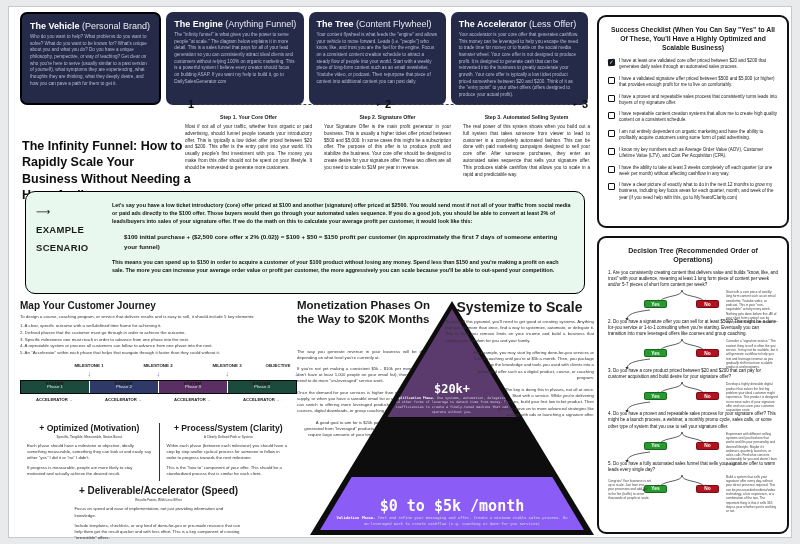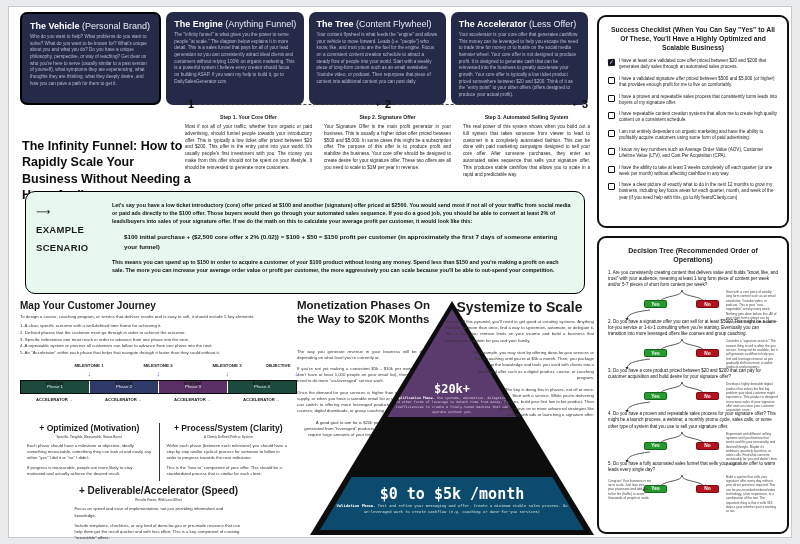--- a/index.html
+++ b/index.html
@@ -98,21 +98,21 @@
   .pyr { position:absolute; left:310px; top:301px; width:284px; height:234px; clip-path:polygon(50% 0,100% 100%,0 100%); background:#0d0d0d; }
   .pyr-in { position:absolute; left:10px; right:10px; top:8px; bottom:5px; clip-path:polygon(50% 0,100% 100%,0 100%); background:#0d0d0d; }
   .band { position:absolute; left:0; right:0; display:flex; flex-direction:column; align-items:center; justify-content:flex-end; font-family:"DejaVu Sans Mono",monospace; text-align:center; }
   .band .amt { color:#fff; font-weight:bold; }
   .b1 { top:0; height:49%; background:#5b3a6d; padding-bottom:3px; }
   .b1 .amt { font-size:12px; }
   .b1 .desc { font-size:3.35px; width:120px; color:#d9cde4; line-height:1.4; }
   .b2 { top:50.5%; height:24%; background:#3c3b6b; padding-bottom:3px; }
   .b2 .amt { font-size:13px; }
   .b2 .desc { font-size:3.6px; width:168px; color:#cfcde8; line-height:1.4; }
-  .b3 { top:76%; height:24%; background:#0c4a6e; padding-bottom:16px; }
+  .b3 { top:76%; height:24%; background:#8b5cf6; padding-bottom:4px; }
   .b3 .amt { font-size:15px; }
   .b3 .desc { font-size:3.8px; width:232px; color:#cde0d6; line-height:1.4; }
   .band .desc b { color:#fff; }
 
   
   .syst { position:absolute; left:445px; top:299px; width:149px; }
   .syst h2 { font-size:14px; font-weight:bold; text-align:center; margin-bottom:4px; }
   .syst p { font-size:4.3px; line-height:1.45; color:#333; margin-bottom:6px; text-align:justify; }
   .syst p.p2 { width:124px; margin-left:auto; text-align:right; }
   .syst p.p3 { width:98px; margin-left:auto; text-align:right; }

